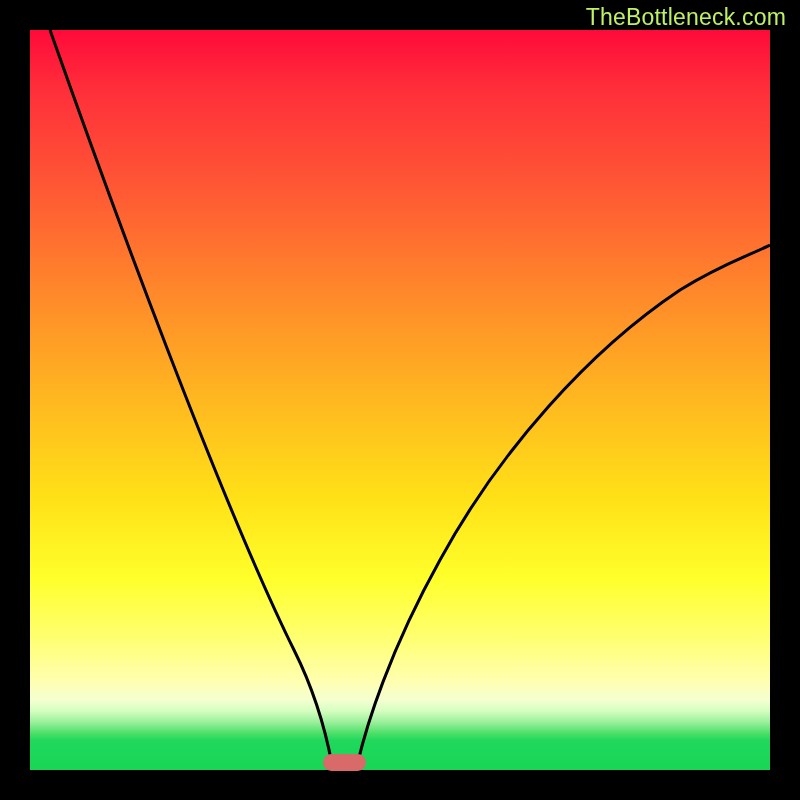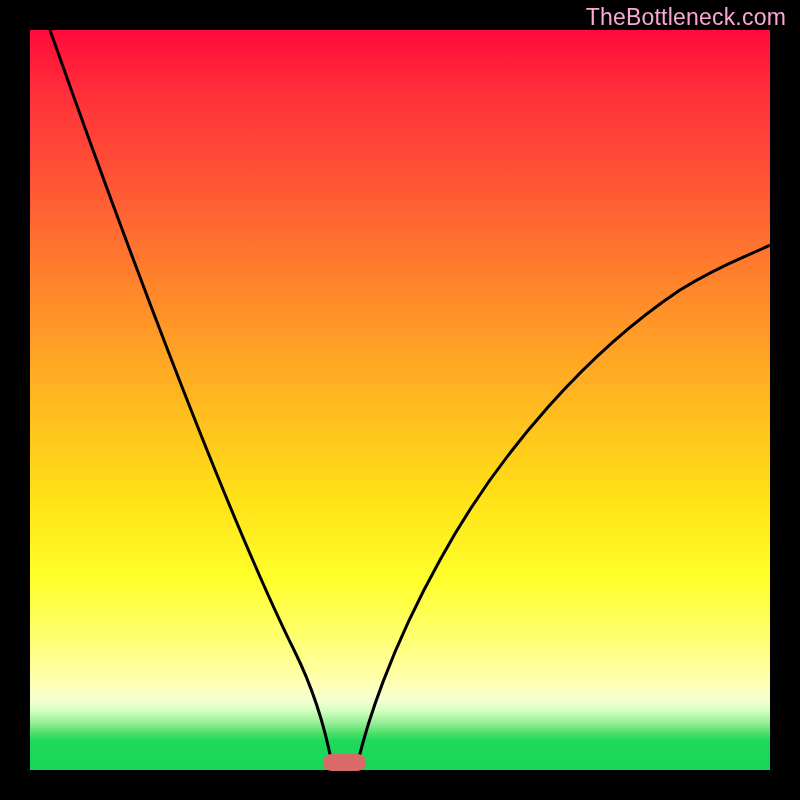--- a/index.html
+++ b/index.html
@@ -55,21 +55,21 @@
   .marker {
     position: absolute;
     background: #d86a6a;
     border-radius: 9px;
     height: 17px;
   }
   .watermark {
     position: absolute;
     top: 4px;
     right: 14px;
-    color: #f9a8d4;
+    color: #bef264;
     font-size: 23px;
     letter-spacing: 0.2px;
     font-weight: 400;
   }
 </style>
 </head>
 <body>
 
 <div class="frame">
 

